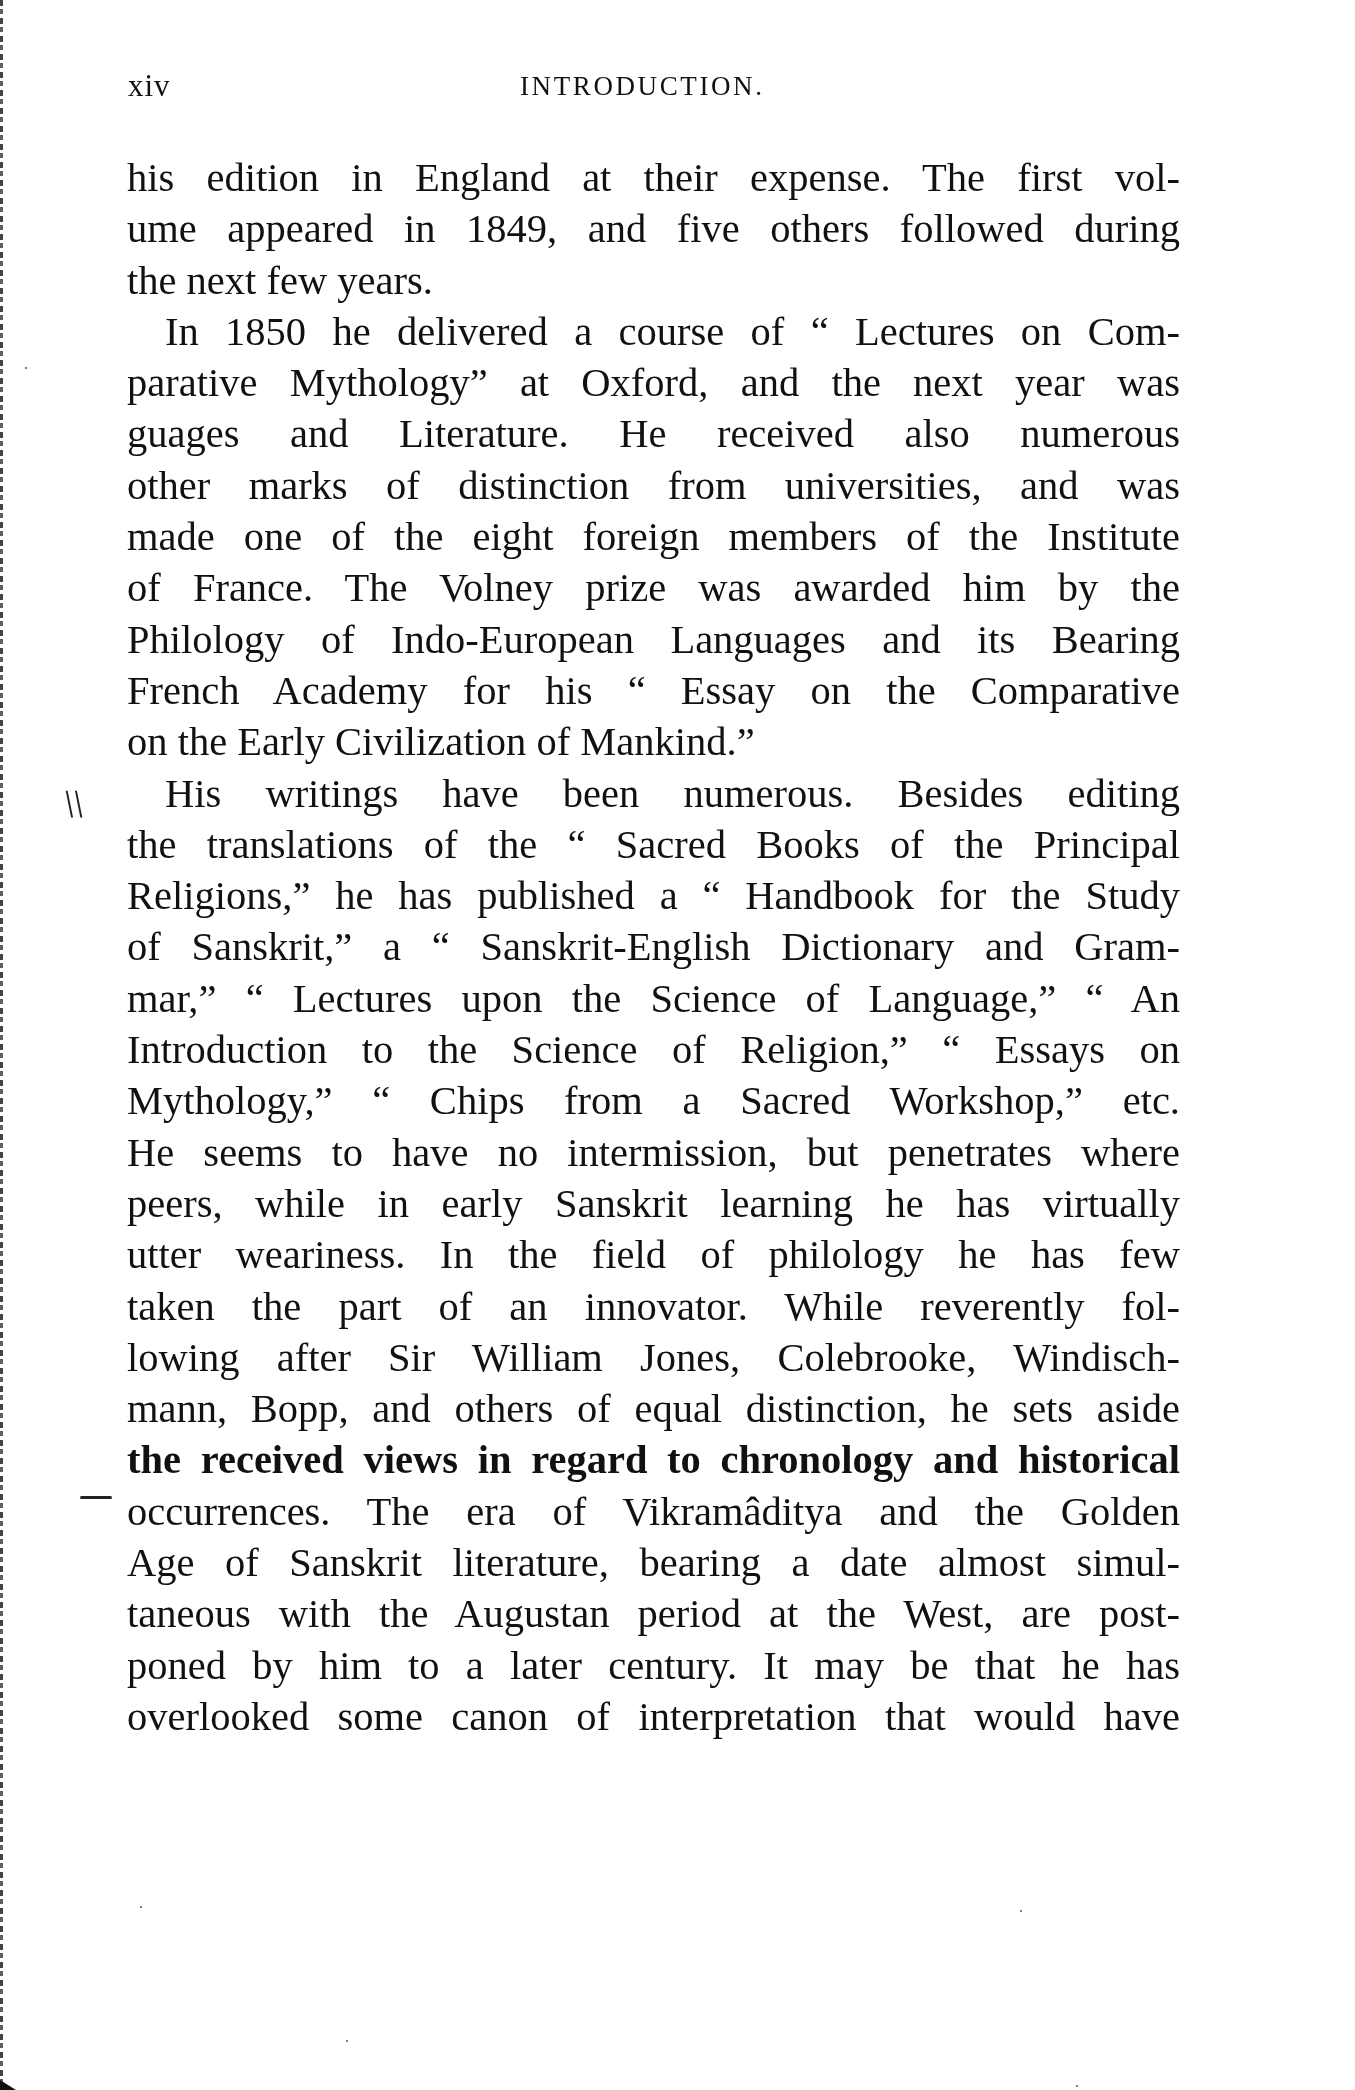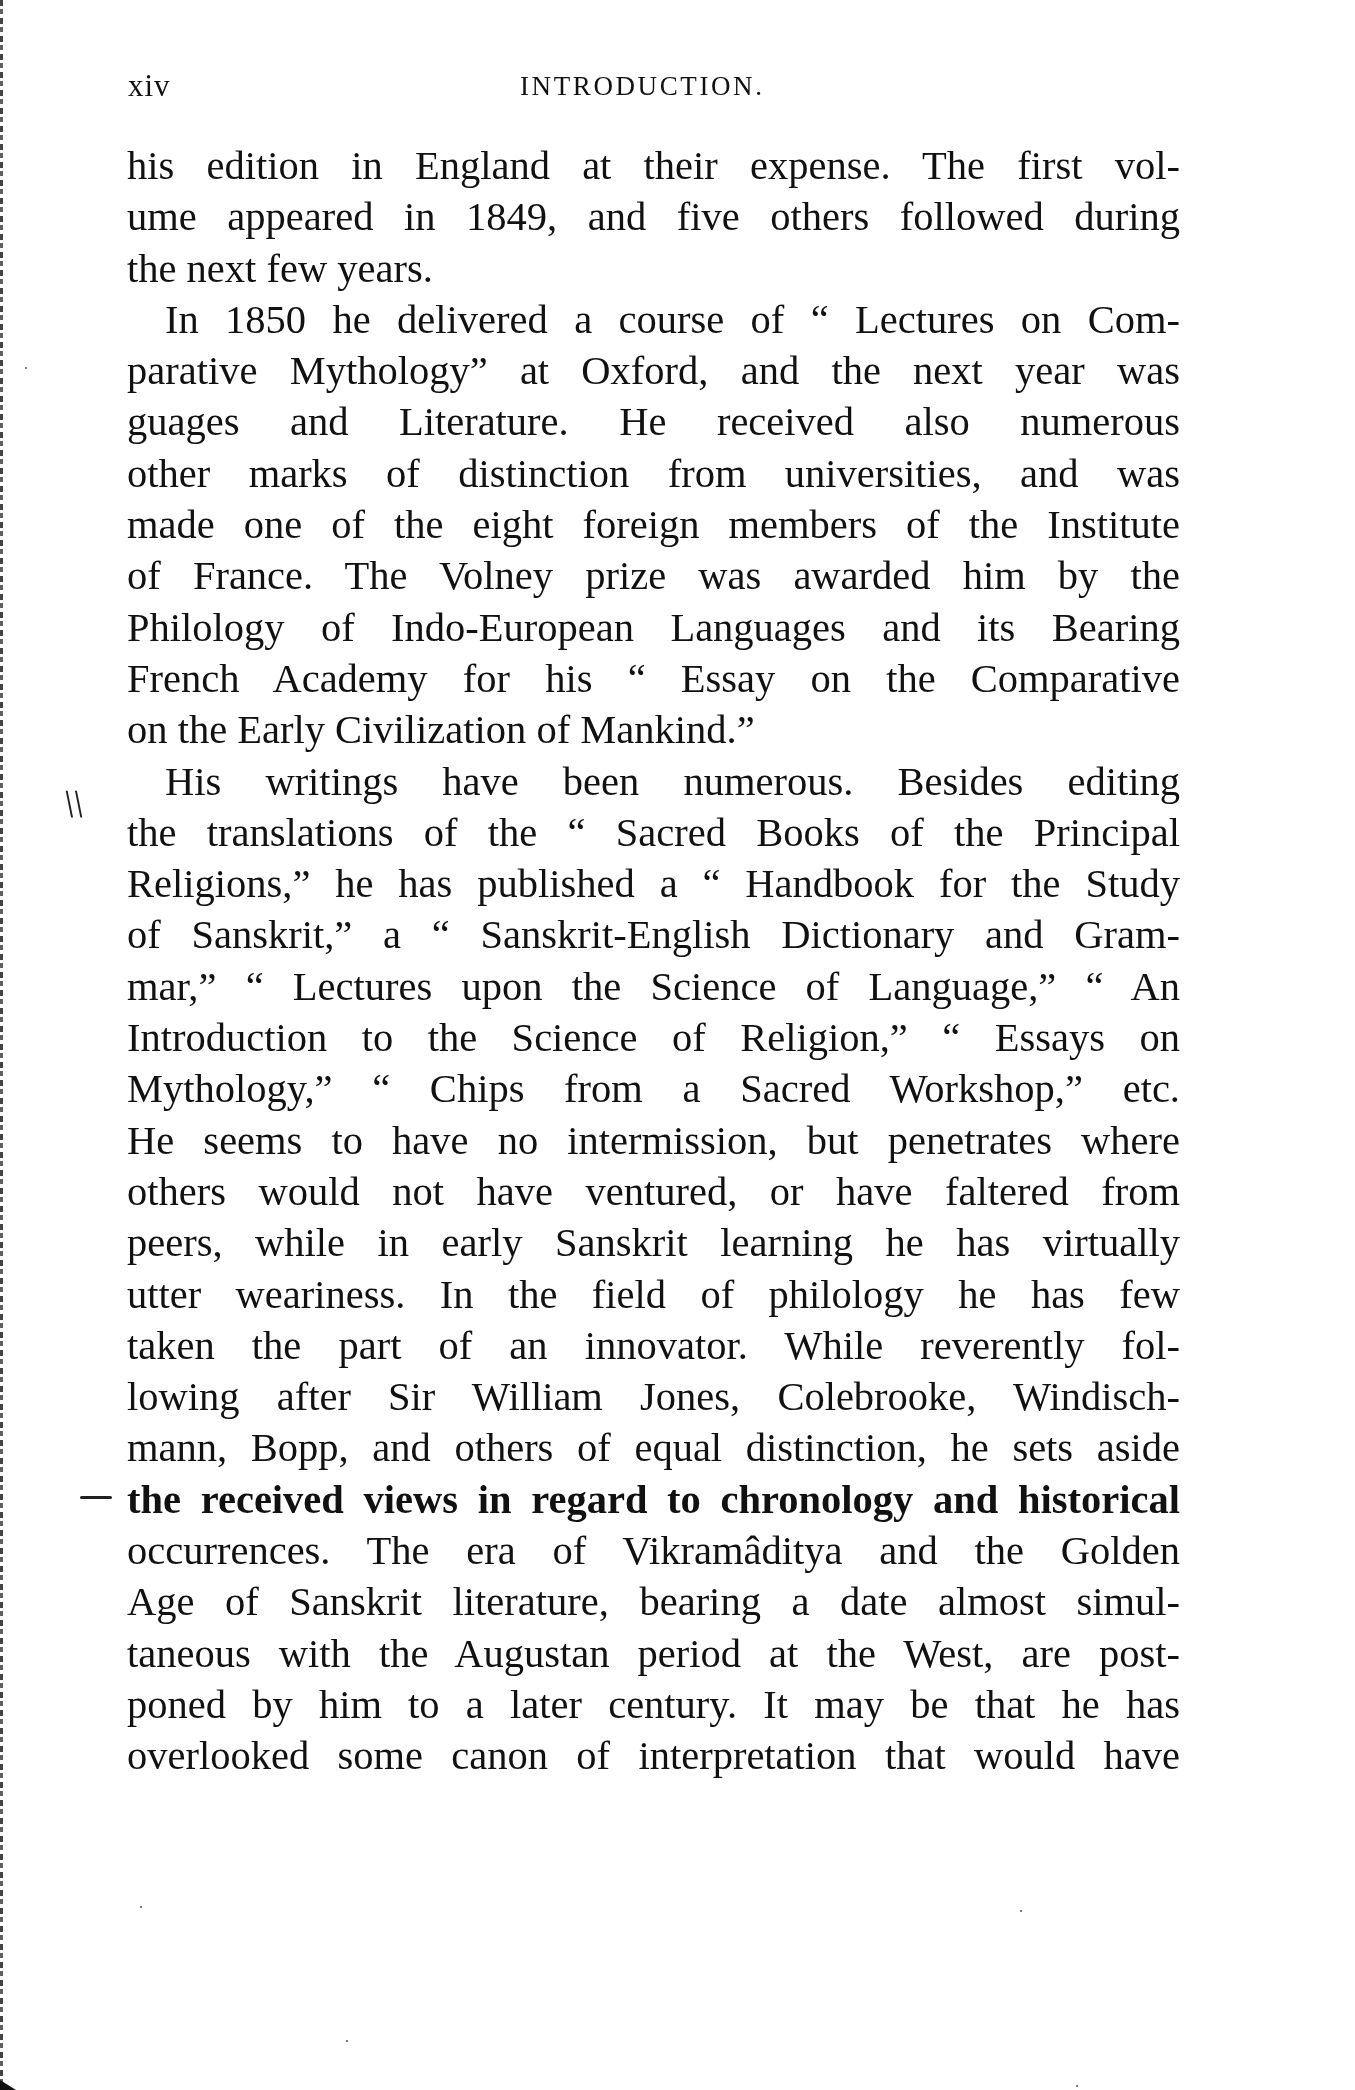--- a/index.html
+++ b/index.html
@@ -78,20 +78,21 @@
   }
   .line.last {
     text-align: left;
     text-align-last: left;
   }
   .line span.txt {
     display: inline-block;
     width: 100%;
     text-align: justify;
     text-align-last: justify;
+    margin-top: 12px;
   }
   .line.last span.txt {
     text-align: left;
     text-align-last: left;
   }
   .margin-mark-double {
     position: absolute;
     left: 64px;
     top: 780px;
     font-family: "Liberation Serif", serif;
@@ -145,21 +146,20 @@
     <div class="line"><span class="txt" style="width: 100%; display: inline-block;">French Academy for his “ Essay on the Comparative</span></div>
     <div class="line last"><span class="txt" style="width: auto; display: inline-block;">on the Early Civilization of Mankind.”</span></div>
     <div class="line indent"><span class="txt" style="width: 100%; display: inline-block;">His writings have been numerous. Besides editing</span></div>
     <div class="line"><span class="txt" style="width: 100%; display: inline-block;">the translations of the “ Sacred Books of the Principal</span></div>
     <div class="line"><span class="txt" style="width: 100%; display: inline-block;">Religions,” he has published a “ Handbook for the Study</span></div>
     <div class="line"><span class="txt" style="width: 100%; display: inline-block;">of Sanskrit,” a “ Sanskrit-English Dictionary and Gram-</span></div>
     <div class="line"><span class="txt" style="width: 100%; display: inline-block;">mar,” “ Lectures upon the Science of Language,” “ An</span></div>
     <div class="line"><span class="txt" style="width: 100%; display: inline-block;">Introduction to the Science of Religion,” “ Essays on</span></div>
     <div class="line"><span class="txt" style="width: 100%; display: inline-block;">Mythology,” “ Chips from a Sacred Workshop,” etc.</span></div>
     <div class="line"><span class="txt" style="width: 100%; display: inline-block;">He seems to have no intermission, but penetrates where</span></div>
-    <div class="line"><span class="txt" style="width: 100%; display: inline-block;">others would not have ventured, or have faltered from</span></div>
     <div class="line"><span class="txt" style="width: 100%; display: inline-block;">peers, while in early Sanskrit learning he has virtually</span></div>
     <div class="line"><span class="txt" style="width: 100%; display: inline-block;">utter weariness. In the field of philology he has few</span></div>
     <div class="line"><span class="txt" style="width: 100%; display: inline-block;">taken the part of an innovator. While reverently fol-</span></div>
     <div class="line"><span class="txt" style="width: 100%; display: inline-block;">lowing after Sir William Jones, Colebrooke, Windisch-</span></div>
     <div class="line"><span class="txt" style="width: 100%; display: inline-block;">mann, Bopp, and others of equal distinction, he sets aside</span></div>
     <div class="line"><span class="txt" style="width: 100%; display: inline-block; font-weight: bold;">the received views in regard to chronology and historical</span></div>
     <div class="line"><span class="txt" style="width: 100%; display: inline-block;">occurrences. The era of Vikramâditya and the Golden</span></div>
     <div class="line"><span class="txt" style="width: 100%; display: inline-block;">Age of Sanskrit literature, bearing a date almost simul-</span></div>
     <div class="line"><span class="txt" style="width: 100%; display: inline-block;">taneous with the Augustan period at the West, are post-</span></div>
     <div class="line"><span class="txt" style="width: 100%; display: inline-block;">poned by him to a later century. It may be that he has</span></div>

